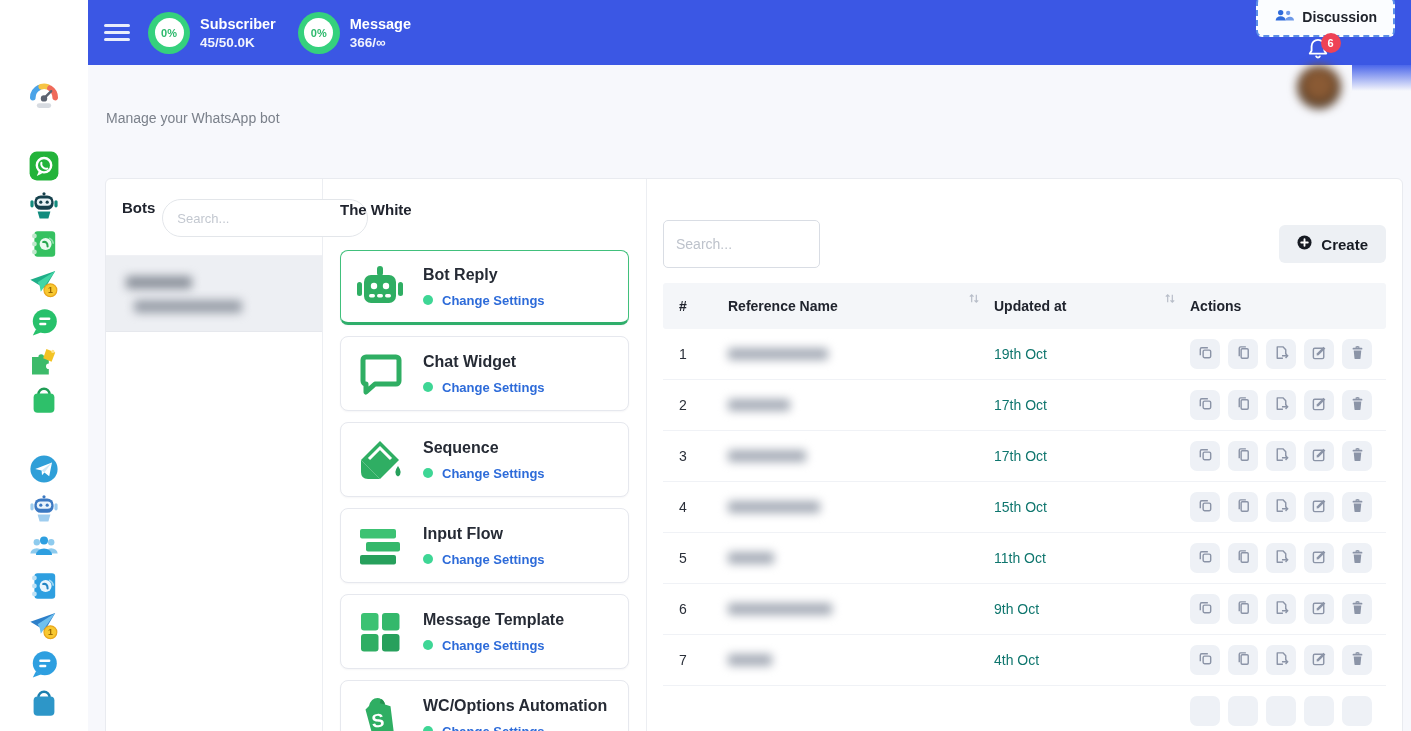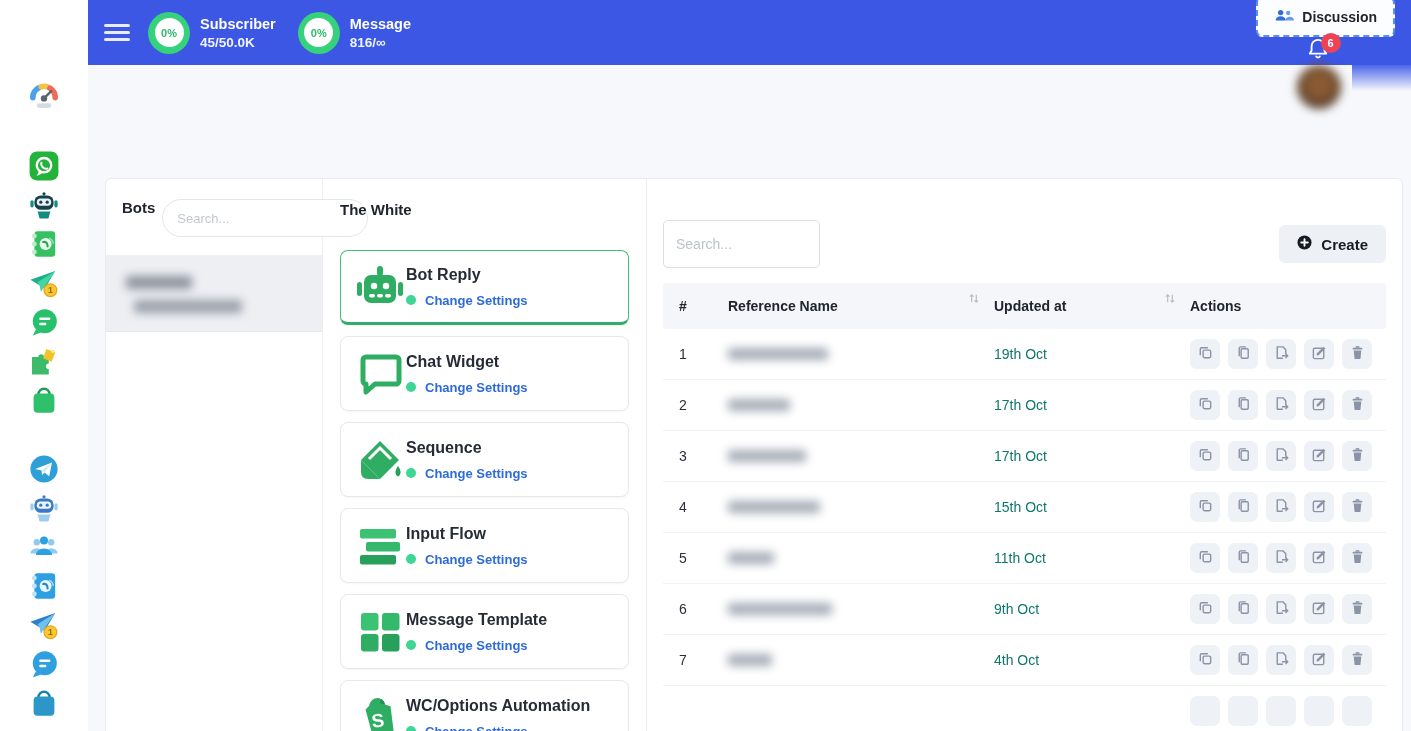--- a/index.html
+++ b/index.html
@@ -47,21 +47,21 @@
   .panel-title { font-size:15px; font-weight:bold; color:#20242e; }
   .pill-search { flex:1; height:38px; border:1px solid #e3e6ea; border-radius:19px; padding:0 14px; font-size:13px; color:#494f59; outline:none; background:#fff; font-family:"Liberation Sans",sans-serif; }
   .pill-search::placeholder { color:#c3c8d0; }
   .bot-item { background:#edeff3; border-top:1px solid #f0f1f5; border-bottom:1px solid #e6e8ed; padding:20px 0 18px 20px; cursor:pointer; }
   .blur-line { height:13px; border-radius:3px; background:#8d939d; filter:blur(5px); }
   .blur-line.l2 { margin-top:11px; margin-left:8px; background:#9aa0aa; }
 
   
   .panel-bot { width:324px; flex:none; border-right:1px solid #eceef2; padding:22px 17px 0; }
   .cards { margin-top:32px; display:flex; flex-direction:column; gap:11px; }
-  .card { display:flex; align-items:center; height:75px; padding:0 13px; background:#fff; border:1px solid #e6e8ee; border-radius:8px; box-shadow:0 1px 2px rgba(25,35,55,.04); cursor:pointer; flex:none; }
+  .card { display:flex; align-items:center; gap:17px; height:75px; padding:0 13px; background:#fff; border:1px solid #e6e8ee; border-radius:8px; box-shadow:0 1px 2px rgba(25,35,55,.04); cursor:pointer; flex:none; }
   .card.selected { border:1px solid #41c07c; border-bottom:3px solid #2fae6b; }
   .card-icon { width:52px; height:52px; flex:none; display:flex; align-items:center; justify-content:center; }
   .card-icon svg { width:52px; height:52px; }
   .card-title { font-size:16px; font-weight:bold; color:#262b35; }
   .card-link-row { display:flex; align-items:center; gap:9px; margin-top:9px; }
   .dot { width:10px; height:10px; border-radius:50%; background:#3ed695; flex:none; }
   .card-link { font-size:13px; font-weight:bold; color:#2d6bd9; text-decoration:none; cursor:pointer; }
 
   
   .panel-settings { flex:1; padding:22px 16px 0; min-width:0; }
@@ -243,21 +243,21 @@
         <div class="stat-value">45/50.0K</div>
       </div>
     </div>
 
     <div class="stat">
       <div class="ring">
         <div class="ring-inner">0%</div>
       </div>
       <div>
         <div class="stat-label">Message</div>
-        <div class="stat-value">816/∞</div>
+        <div class="stat-value">366/∞</div>
       </div>
     </div>
 
     <div class="top-right">
       <button class="btn-dashed btn-youtube">
         <span><svg viewBox="0 0 24 18" width="21" height="16">
               <rect width="24" height="17" rx="4.5" fill="#ed2626"></rect>
               <path d="M9.5 5 L16 8.5 9.5 12 Z" fill="#fff"></path>
             </svg></span>
         <span>Youtube</span>
@@ -280,20 +280,21 @@
       </div>
       <div class="avatar">
           <div class="blur-face"></div>
         </div>
     </div>
   </header>
   <div class="avatar-strip"></div>
 
   <main class="main">
     <div class="page-head">
+      <div class="page-subtitle">Manage your WhatsApp bot</div>
     </div>
 
     <section class="workspace">
 
       <div class="panel-bots">
         <div class="bots-head">
           <span class="panel-title">Bots</span>
           <input class="pill-search" placeholder="Search..." style="">
         </div>
         <div id="botsList">

